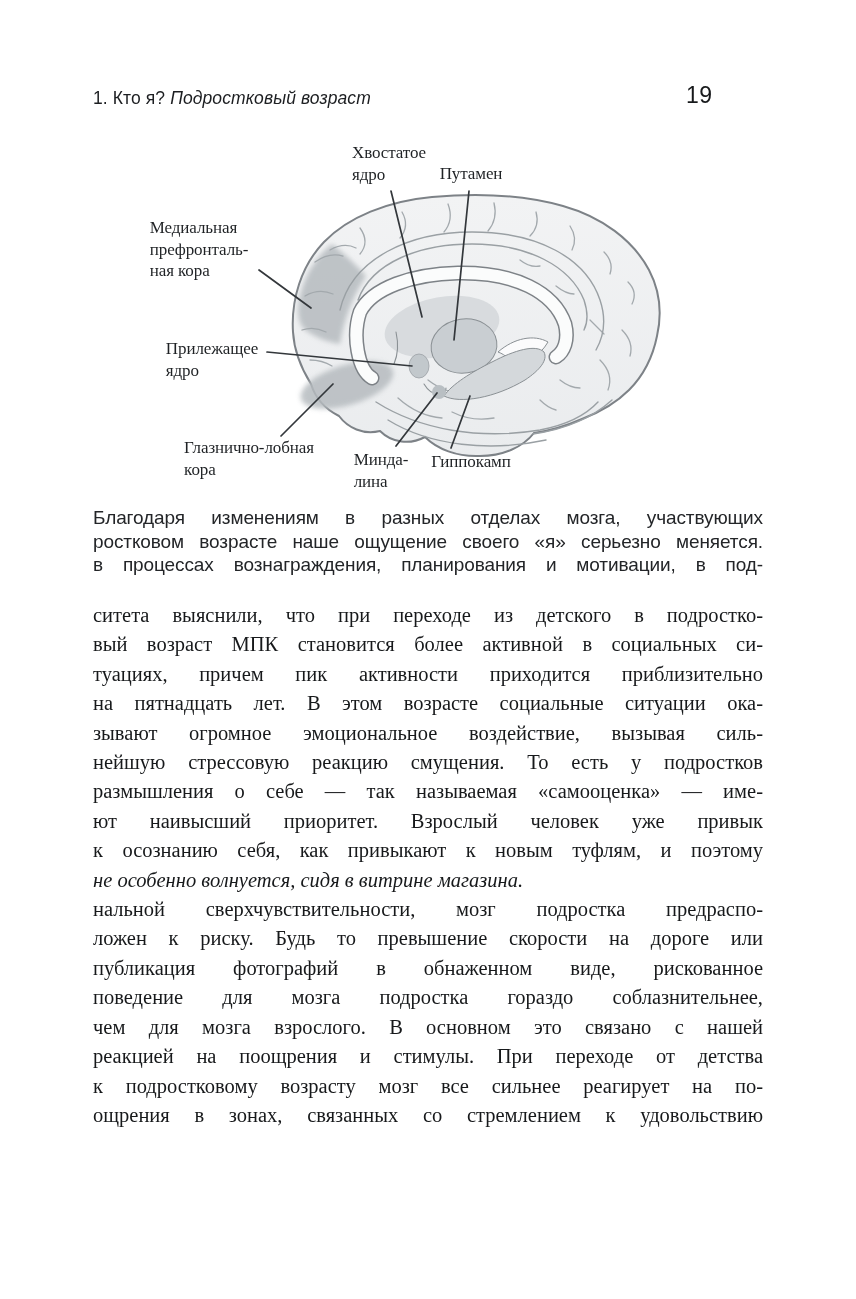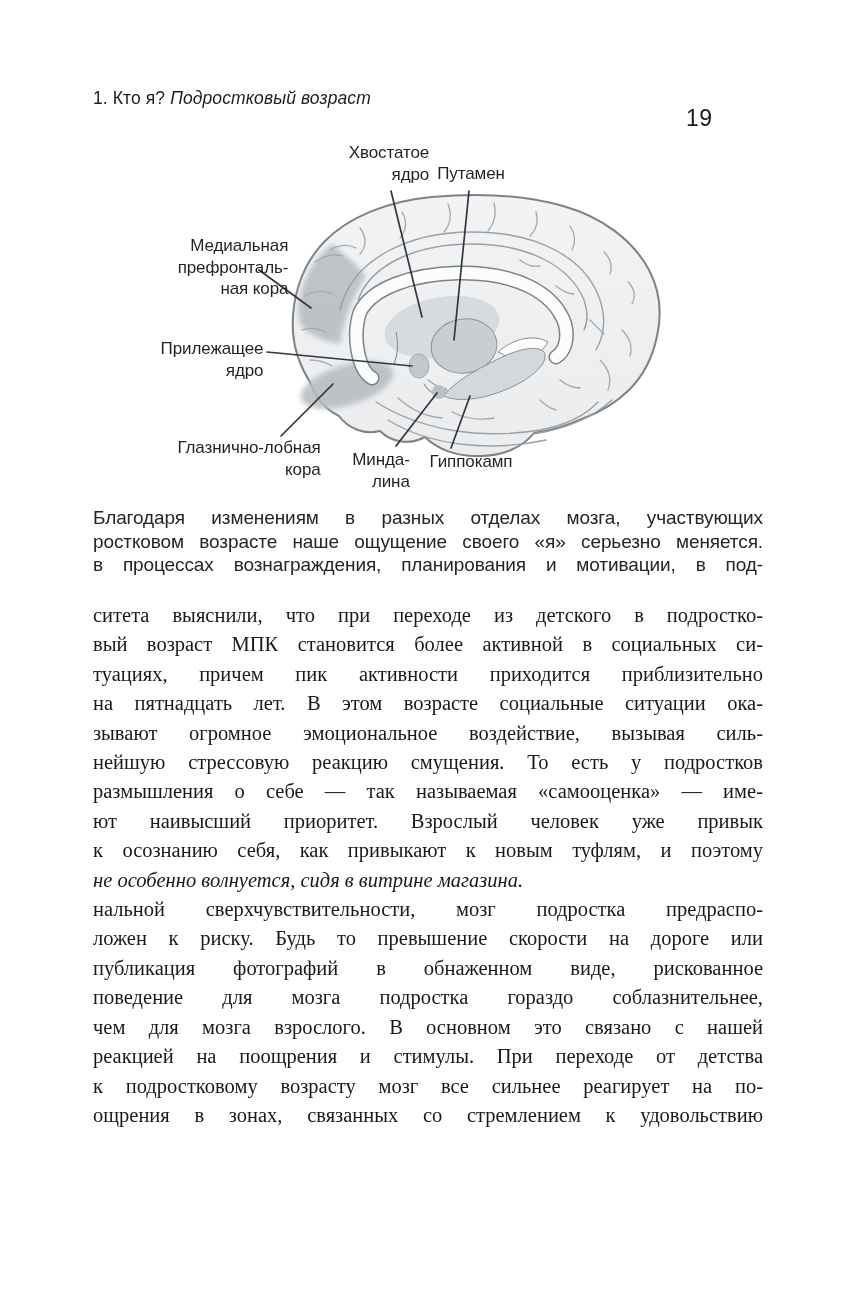--- a/index.html
+++ b/index.html
@@ -13,32 +13,32 @@
   }
   
   .running-head{
     position:absolute;left:93px;top:88px;
     font-size:17.5px;color:#1c1e21;letter-spacing:.1px;
     white-space:nowrap;
   }
   .running-head .it{font-style:italic;text-align:center;}
   .page-number{
     position:absolute;left:686px;top:82px;
-    font-size:23px;color:#17191b;letter-spacing:.5px;margin-top:23px;
+    font-size:23px;color:#17191b;letter-spacing:.5px;
   }
   
   .brain-svg{position:absolute;left:150px;top:140px;}
   .fig-label{
     position:absolute;transform:translateX(-50%);
     font-size:17px;line-height:21.5px;color:#1f2225;
-    text-align:right;white-space:pre-line;letter-spacing:-.1px;
+    text-align:left;white-space:pre-line;letter-spacing:-.1px;font-family:Liberation Serif, serif;
   }
   .lbl-caudate{left:389px;top:142px;}
   .lbl-putamen{left:471px;top:163px;}
-  .lbl-mpfc{left:233px;top:217px;margin-top:18px;}
+  .lbl-mpfc{left:199px;top:217px;}
   .lbl-accumbens{left:212px;top:338px;}
   .lbl-ofc{left:249px;top:437px;}
   .lbl-amygdala{left:381px;top:449px;}
   .lbl-hippocampus{left:471px;top:451px;}
   
   .caption{
     position:absolute;left:93px;top:506px;width:670px;
     font-size:19px;line-height:23.7px;color:#232528;
     letter-spacing:-.1px;
   }

